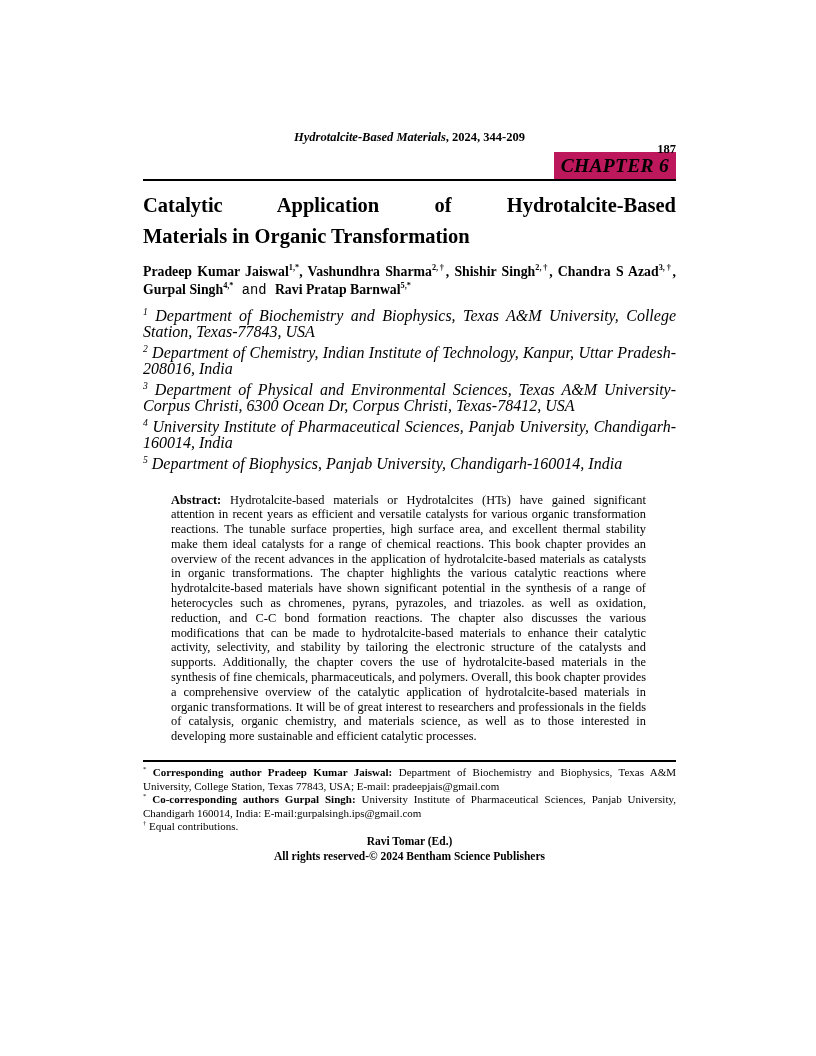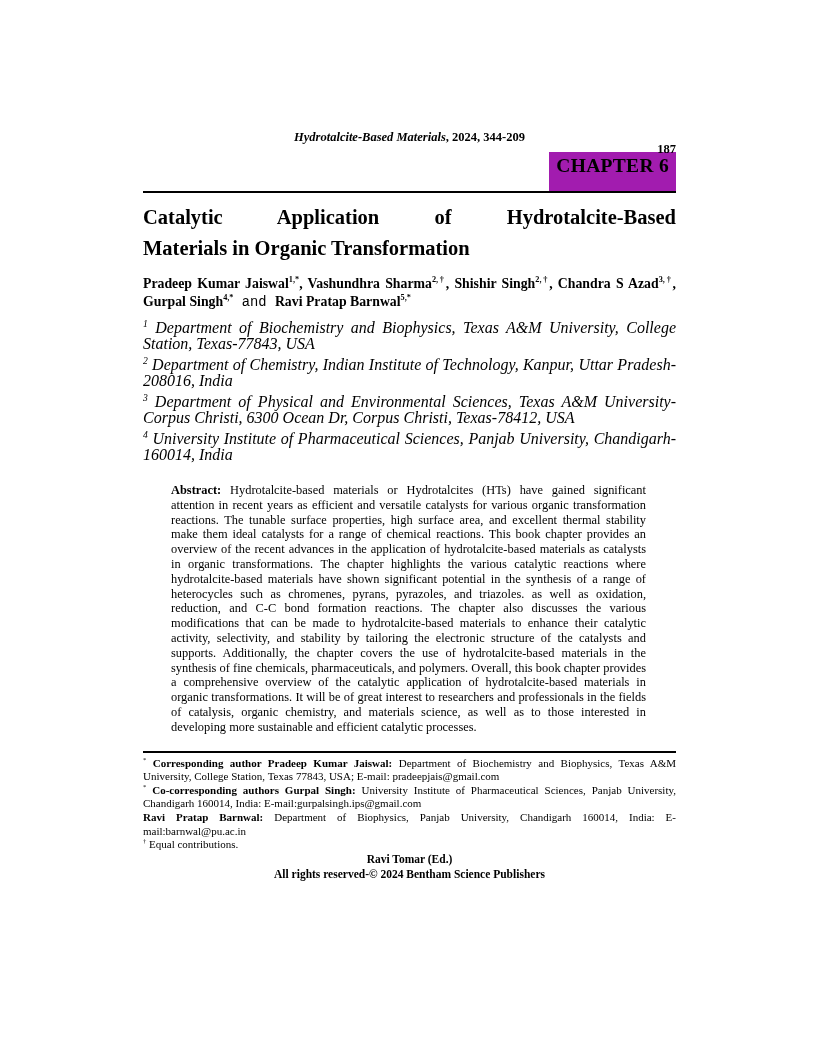--- a/index.html
+++ b/index.html
@@ -48,26 +48,27 @@
   }
 
   
   .badge-row {
     margin-top: 7px;
     border-bottom: 2px solid #000;
     text-align: right;
   }
   .chapter-badge {
     display: inline-block;
-    background: #a21caf;
+    background: #be185d;
     font-weight: bold;
     font-size: 19.5px;
     line-height: 24px;
-    padding: 2px 7px 13px 7px;
+    padding: 2px 7px 1px 7px;
     letter-spacing: 0.3px;
+    font-style: italic;
   }
 
   
   .title {
     margin: 9px 0 0 0;
     font-size: 20.5px;
     font-weight: bold;
     line-height: 31px;
   }
   .title-l1 {
@@ -155,32 +156,32 @@
       <div class="title-l2">Materials in Organic Transformation</div>
     </h1>
 
     <p class="authors"><span><span>Pradeep Kumar Jaiswal</span><sup>1,*</sup><span>, </span></span><span><span>Vashundhra Sharma</span><sup>2,†</sup><span>, </span></span><span><span>Shishir Singh</span><sup>2,†</sup><span>, </span></span><span><span>Chandra S Azad</span><sup>3,†</sup><span>, </span></span><span><span>Gurpal Singh</span><sup>4,*</sup><span class="sep-and"> and </span></span><span><span>Ravi Pratap Barnwal</span><sup>5,*</sup></span></p>
 
     <div class="affiliations">
       <p class="affiliation"><sup>1</sup> <span>Department of Biochemistry and Biophysics, Texas A&amp;M University, College Station, Texas-77843, USA</span></p>
       <p class="affiliation"><sup>2</sup> <span>Department of Chemistry, Indian Institute of Technology, Kanpur, Uttar Pradesh-208016, India</span></p>
       <p class="affiliation"><sup>3</sup> <span>Department of Physical and Environmental Sciences, Texas A&amp;M University-Corpus Christi, 6300 Ocean Dr, Corpus Christi, Texas-78412, USA</span></p>
       <p class="affiliation"><sup>4</sup> <span>University Institute of Pharmaceutical Sciences, Panjab University, Chandigarh-160014, India</span></p>
+      <p class="affiliation"><sup>5</sup> <span>Department of Biophysics, Panjab University, Chandigarh-160014, India</span></p>
     </div>
 
     <div class="abstract-wrap">
       <p class="abstract"><b>Abstract:</b><span> Hydrotalcite-based materials or Hydrotalcites (HTs) have gained significant attention in recent years as efficient and versatile catalysts for various organic transformation reactions. The tunable surface properties, high surface area, and excellent thermal stability make them ideal catalysts for a range of chemical reactions. This book chapter provides an overview of the recent advances in the application of hydrotalcite-based materials as catalysts in organic transformations. The chapter highlights the various catalytic reactions where hydrotalcite-based materials have shown significant potential in the synthesis of a range of heterocycles such as chromenes, pyrans, pyrazoles, and triazoles. as well as oxidation, reduction, and C-C bond formation reactions. The chapter also discusses the various modifications that can be made to hydrotalcite-based materials to enhance their catalytic activity, selectivity, and stability by tailoring the electronic structure of the catalysts and supports. Additionally, the chapter covers the use of hydrotalcite-based materials in the synthesis of fine chemicals, pharmaceuticals, and polymers. Overall, this book chapter provides a comprehensive overview of the catalytic application of hydrotalcite-based materials in organic transformations. It will be of great interest to researchers and professionals in the fields of catalysis, organic chemistry, and materials science, as well as to those interested in developing more sustainable and efficient catalytic processes.</span></p>
     </div>
 
     <div class="fn-rule"></div>
 
     <div class="footnotes">
       <p class="footnote"><sup>*</sup> <b>Corresponding author Pradeep Kumar Jaiswal:</b><span> Department of Biochemistry and Biophysics, Texas A&amp;M University, College Station, Texas 77843, USA; E-mail: pradeepjais@gmail.com</span></p>
       <p class="footnote"><sup>*</sup> <b>Co-corresponding authors Gurpal Singh:</b><span> University Institute of Pharmaceutical Sciences, Panjab University, Chandigarh 160014, India: E-mail:gurpalsingh.ips@gmail.com</span></p>
-      <p class="footnote"><b>Ravi Pratap Barnwal:</b><span> Department of Biophysics, Panjab University, Chandigarh 160014, India: E-mail:barnwal@pu.ac.in</span></p>
       <p class="footnote"><sup>†</sup><span> Equal contributions.</span></p>
     </div>
 
     <div class="footer">
       <div>Ravi Tomar (Ed.)</div>
       <div>All rights reserved-© 2024 Bentham Science Publishers</div>
     </div>
 
   </div>
 </div>

